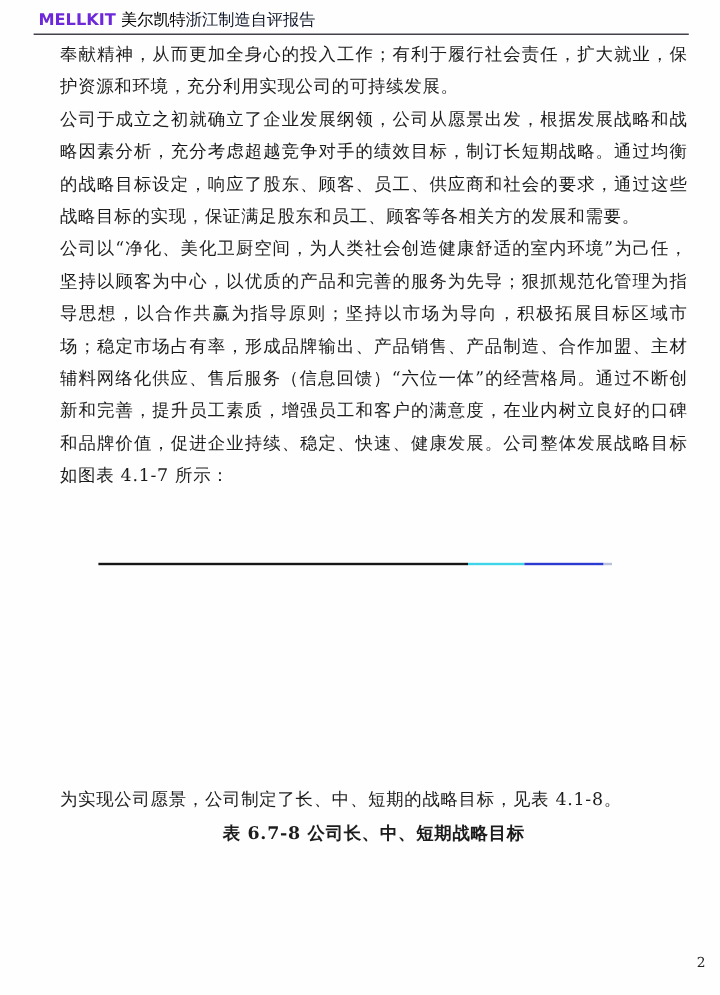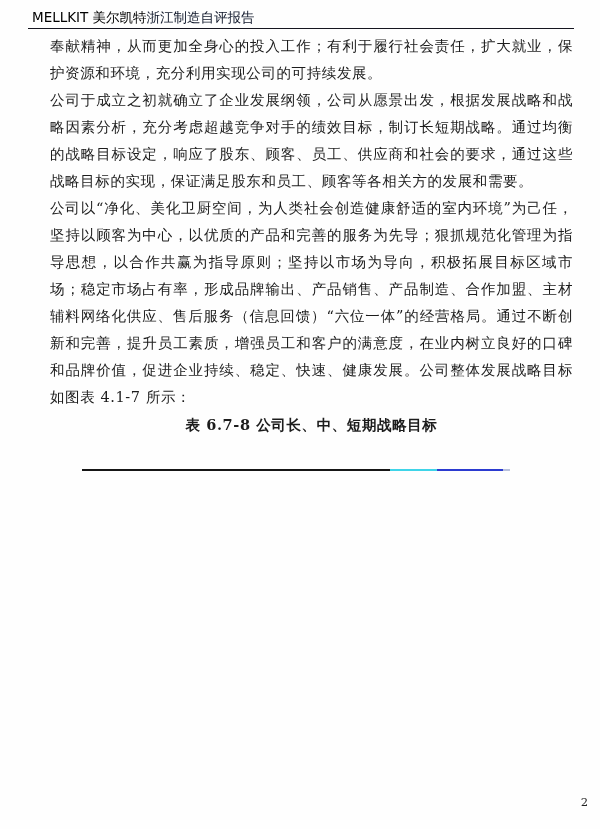--- a/index.html
+++ b/index.html
@@ -14,22 +14,22 @@
   }
   
   .header {
     padding: 7px 32px 0 32px;
     font-size: 13.5px;
     line-height: 20px;
     white-space: nowrap;
   }
   .brand {
     font-family: "DejaVu Sans", "Liberation Sans", sans-serif;
-    font-weight: normal;
-    color: #000000;
+    font-weight: bold;
+    color: #6d28d9;
   }
   .brand-cn { color: #000000; }
   .header-title { color: #0f172a; }
   .header-rule {
     margin: 1px 26px 0 28px;
     border-top: 1.8px solid #15151f;
     height: 0;
   }
   
   .content {
@@ -89,20 +89,21 @@
 
   <div class="header">
     <span class="brand">MELLKIT</span><span class="brand-cn"> 美尔凯特</span><span class="header-title">浙江制造自评报告</span>
   </div>
   <div class="header-rule"></div>
 
   <div class="content">
     <p>奉献精神，从而更加全身心的投入工作；有利于履行社会责任，扩大就业，保护资源和环境，充分利用实现公司的可持续发展。</p>
     <p>公司于成立之初就确立了企业发展纲领，公司从愿景出发，根据发展战略和战略因素分析，充分考虑超越竞争对手的绩效目标，制订长短期战略。通过均衡的战略目标设定，响应了股东、顾客、员工、供应商和社会的要求，通过这些战略目标的实现，保证满足股东和员工、顾客等各相关方的发展和需要。</p>
     <p>公司以“净化、美化卫厨空间，为人类社会创造健康舒适的室内环境”为己任，坚持以顾客为中心，以优质的产品和完善的服务为先导；狠抓规范化管理为指导思想，以合作共赢为指导原则；坚持以市场为导向，积极拓展目标区域市场；稳定市场占有率，形成品牌输出、产品销售、产品制造、合作加盟、主材辅料网络化供应、售后服务（信息回馈）“六位一体”的经营格局。通过不断创新和完善，提升员工素质，增强员工和客户的满意度，在业内树立良好的口碑和品牌价值，促进企业持续、稳定、快速、健康发展。公司整体发展战略目标如图表 4.1-7 所示：</p>
+    <p class="para-4">为实现公司愿景，公司制定了长、中、短期的战略目标，见表 4.1-8。</p>
     <p class="caption caption-table">表 6.7-8 公司长、中、短期战略目标</p>
   </div>
 
   <div class="figure-area">
     <span class="fig-seg-black"></span>
     <span class="fig-seg-cyan"></span>
     <span class="fig-seg-blue"></span>
     <span class="fig-seg-tip"></span>
   </div>
 

